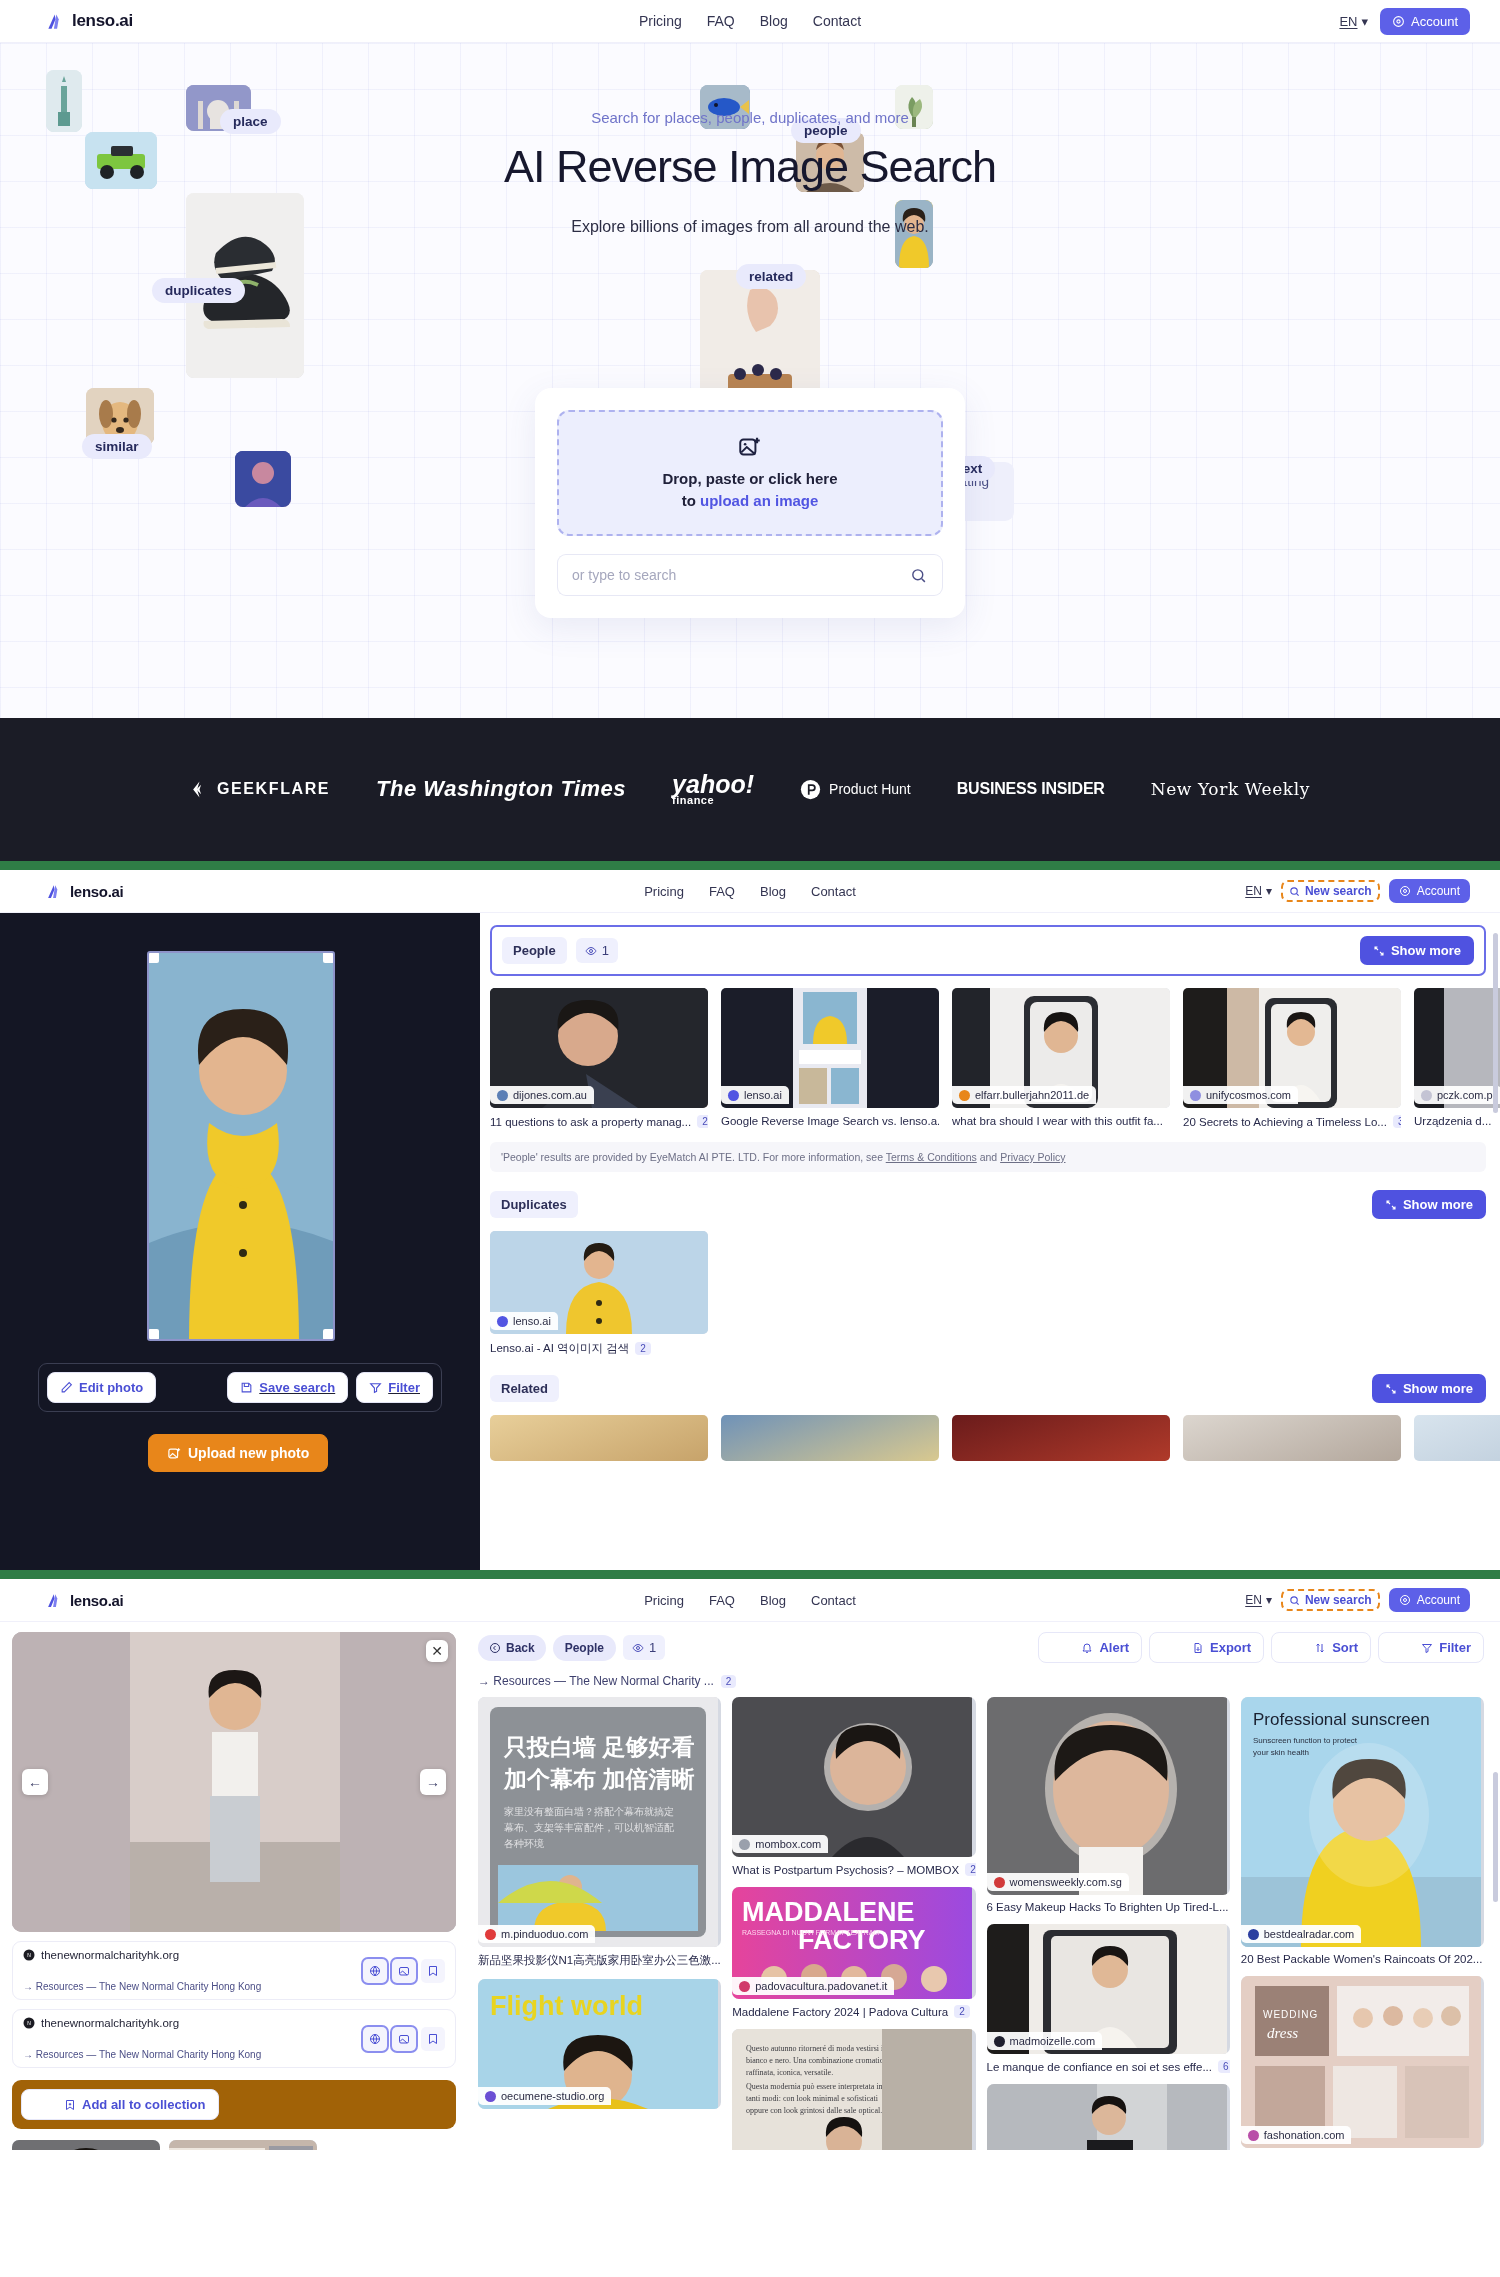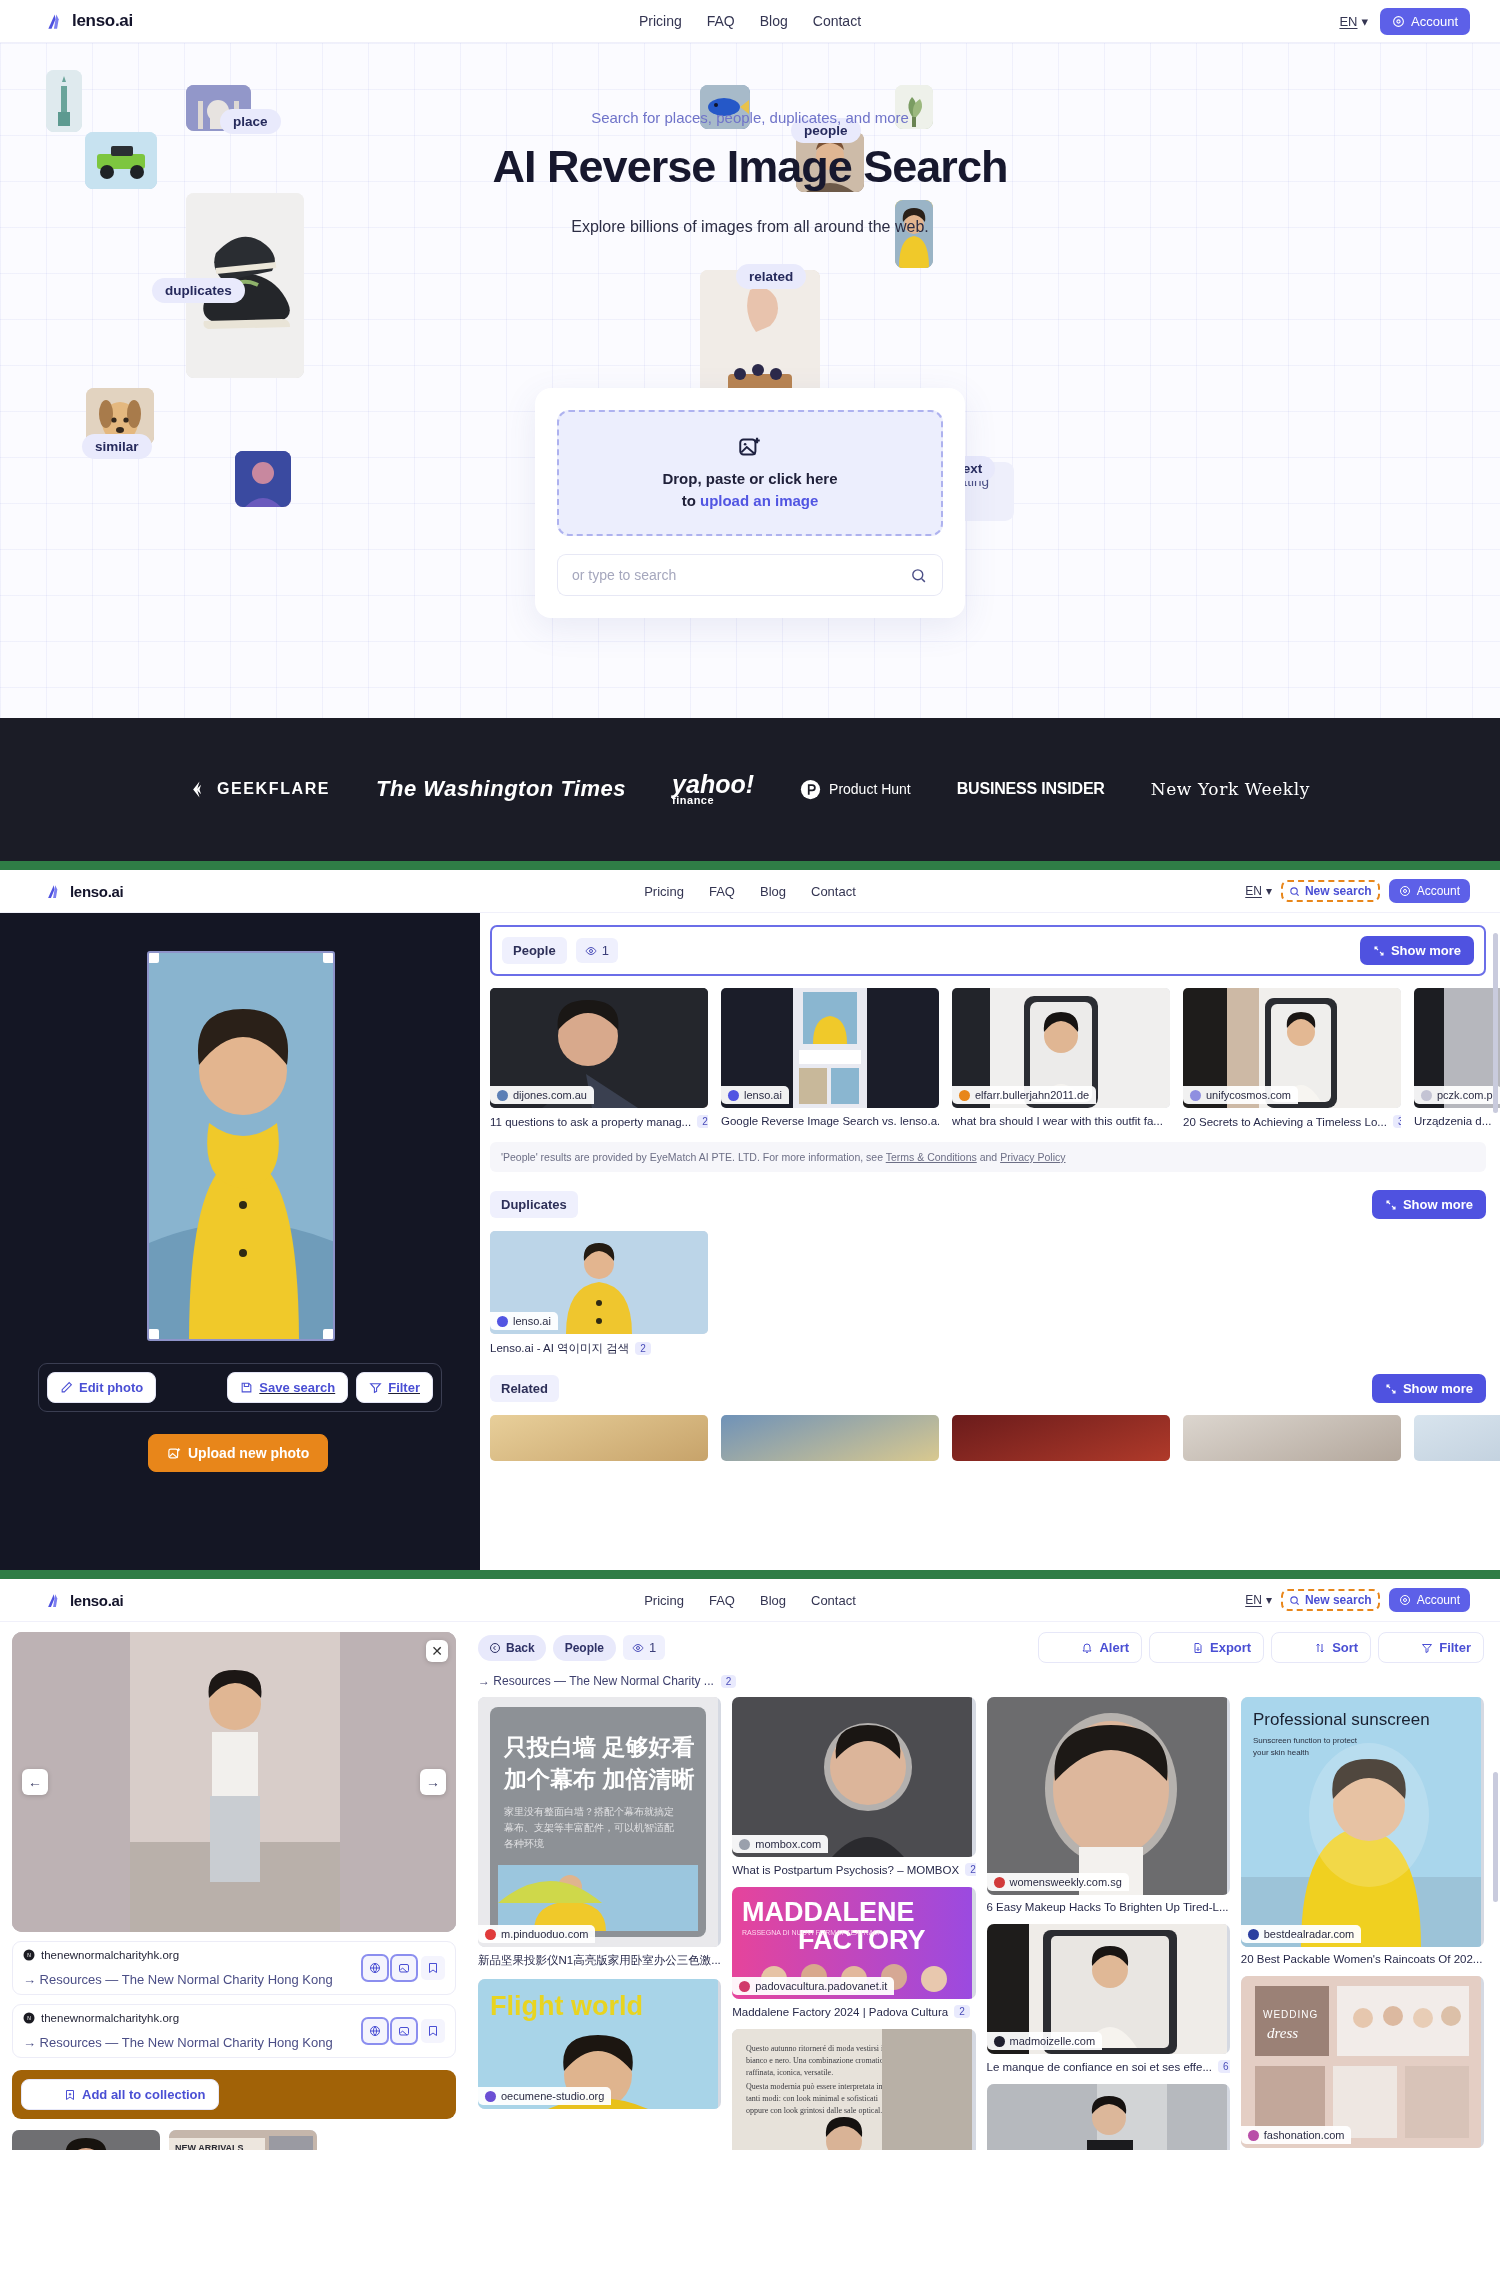--- a/index.html
+++ b/index.html
@@ -53,21 +53,21 @@
     background-image:
       linear-gradient(to right, rgba(160,165,230,.13) 1px, transparent 1px),
       linear-gradient(to bottom, rgba(160,165,230,.13) 1px, transparent 1px);
     background-size: 46px 46px;
   }
   .hero-center {
     position: absolute; left: 50%; transform: translateX(-50%); top: 66px;
     width: 560px; text-align: center; z-index: 12;
   }
   .kicker { font-size: 15px; color: #6f73c9; font-weight: 500; margin-bottom: 16px; }
-  .h1 { font-size: 45px; line-height: 1.12; font-weight: 700; letter-spacing: -1px; color: #17182e; }
+  .h1 { font-size: 45px; line-height: 1.12; font-weight: 400; letter-spacing: -1px; color: #17182e; }
   .sub { font-size: 16px; color: #2c2d44; margin-top: 26px; }
 
   .upload-card {
     position: absolute; left: 50%; transform: translateX(-50%); top: 345px;
     width: 430px; background: #fff; border-radius: 16px; padding: 22px;
     box-shadow: 0 10px 34px rgba(70,75,160,.10); z-index: 14;
   }
   .dropzone {
     border: 2px dashed #aeb2ef; border-radius: 12px; background: #eceefd;
     height: 126px; display: flex; flex-direction: column; align-items: center;
@@ -168,21 +168,21 @@
     box-shadow: 0 1px 5px rgba(0,0,0,.18);
   }
   .lb-close { width: 22px; height: 22px; right: 8px; top: 8px; font-size: 14px; color: #333; }
   .lb-arrow { width: 26px; height: 26px; top: 50%; margin-top: -13px; color: #3b3d66; font-size: 14px; }
   .srcitem {
     border: 1px solid #ececf7; border-radius: 9px; padding: 7px 10px; margin-top: 9px;
     display: flex; align-items: center; gap: 10px; background: #fff;
   }
   .srcitem .meta { flex: 1; min-width: 0; }
   .srcdom { font-size: 11.5px; color: #1f2033; display: flex; align-items: center; gap: 6px; }
-  .srcttl { font-size: 13px; color: #4b4e86; margin-top: 11px; white-space: nowrap; overflow: hidden; text-overflow: ellipsis; }
+  .srcttl { font-size: 10px; color: #4b4e86; margin-top: 20px; white-space: nowrap; overflow: hidden; text-overflow: ellipsis; }
   .iconbtns { display: flex; gap: 5px; }
   .ibtn {
     width: 24px; height: 24px; border-radius: 5px; background: #f4f4fd; color: #4a4fd4;
     display: flex; align-items: center; justify-content: center; cursor: pointer;
   }
   .ibtn-hl { box-shadow: 0 0 0 2px #8b8eef; }
   .addall {
     margin-top: 12px; background: #a16207; border-radius: 9px; padding: 9px;
     display: flex; align-items: center;
   }

